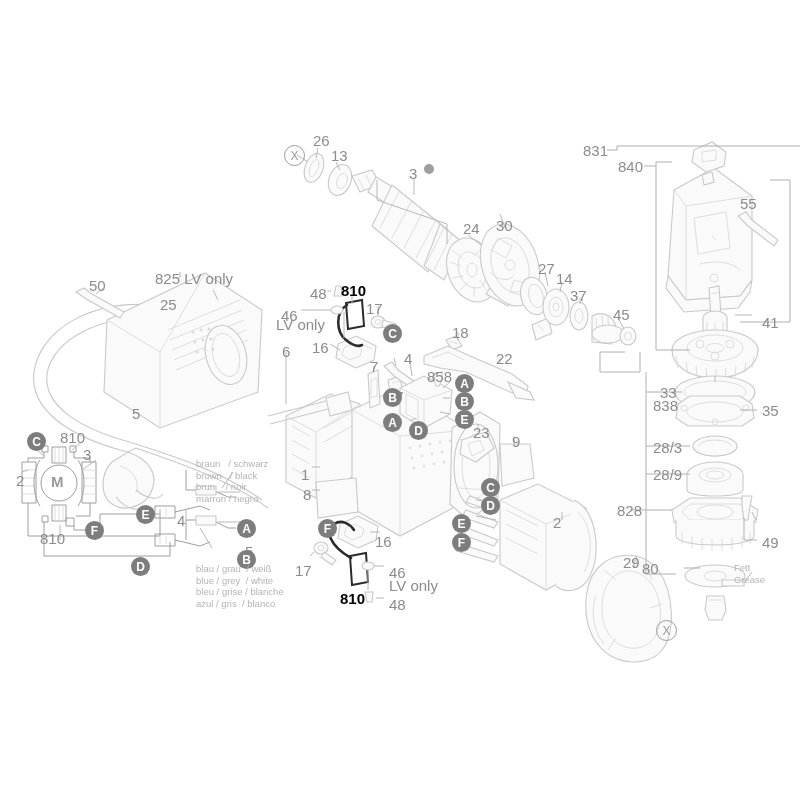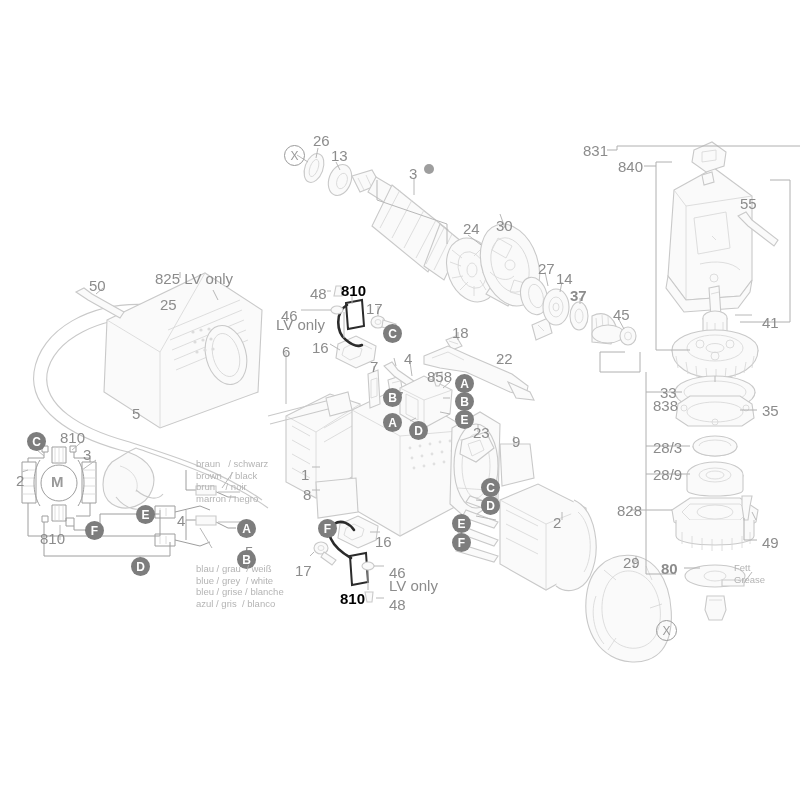--- a/index.html
+++ b/index.html
@@ -469,35 +469,35 @@
   </svg>
 
   <div id="labels">
       <div class="lbl" style="left: 313px; top: 133px;">26</div>
       <div class="lbl" style="left: 331px; top: 148px;">13</div>
       <div class="lbl" style="left: 409px; top: 166px;">3</div>
       <div class="lbl" style="left: 463px; top: 221px;">24</div>
       <div class="lbl" style="left: 496px; top: 218px;">30</div>
       <div class="lbl" style="left: 538px; top: 261px;">27</div>
       <div class="lbl" style="left: 556px; top: 271px;">14</div>
-      <div class="lbl" style="left: 570px; top: 288px; font-weight: bold;">37</div>
+      <div class="lbl" style="left: 570px; top: 288px;">37</div>
       <div class="lbl" style="left: 613px; top: 307px;">45</div>
       <div class="lbl" style="left: 583px; top: 143px;">831</div>
       <div class="lbl" style="left: 618px; top: 159px;">840</div>
       <div class="lbl" style="left: 740px; top: 196px;">55</div>
       <div class="lbl" style="left: 762px; top: 315px;">41</div>
       <div class="lbl" style="left: 653px; top: 366px; margin-top: 32px;">838</div>
       <div class="lbl" style="left: 660px; top: 385px;">33</div>
       <div class="lbl" style="left: 762px; top: 403px;">35</div>
       <div class="lbl" style="left: 653px; top: 440px;">28/3</div>
       <div class="lbl" style="left: 653px; top: 467px;">28/9</div>
       <div class="lbl" style="left: 617px; top: 503px;">828</div>
       <div class="lbl" style="left: 762px; top: 535px;">49</div>
       <div class="lbl" style="left: 623px; top: 555px;">29</div>
-      <div class="lbl" style="left: 661px; top: 561px; font-weight: bold;">80</div>
+      <div class="lbl" style="left: 642px; top: 561px;">80</div>
       <div class="lbl" style="left: 89px; top: 278px;">50</div>
       <div class="lbl" style="left: 155px; top: 271px;">825  LV only</div>
       <div class="lbl" style="left: 160px; top: 285px; margin-top: 12px;">25</div>
       <div class="lbl" style="left: 132px; top: 406px;">5</div>
       <div class="lbl" style="left: 16px; top: 473px;">2</div>
       <div class="lbl" style="left: 60px; top: 430px;">810</div>
       <div class="lbl" style="left: 83px; top: 447px;">3</div>
       <div class="lbl" style="left: 40px; top: 531px;">810</div>
       <div class="lbl" style="left: 177px; top: 513px;">4</div>
       <div class="lbl" style="left: 245px; top: 544px;">5</div>

